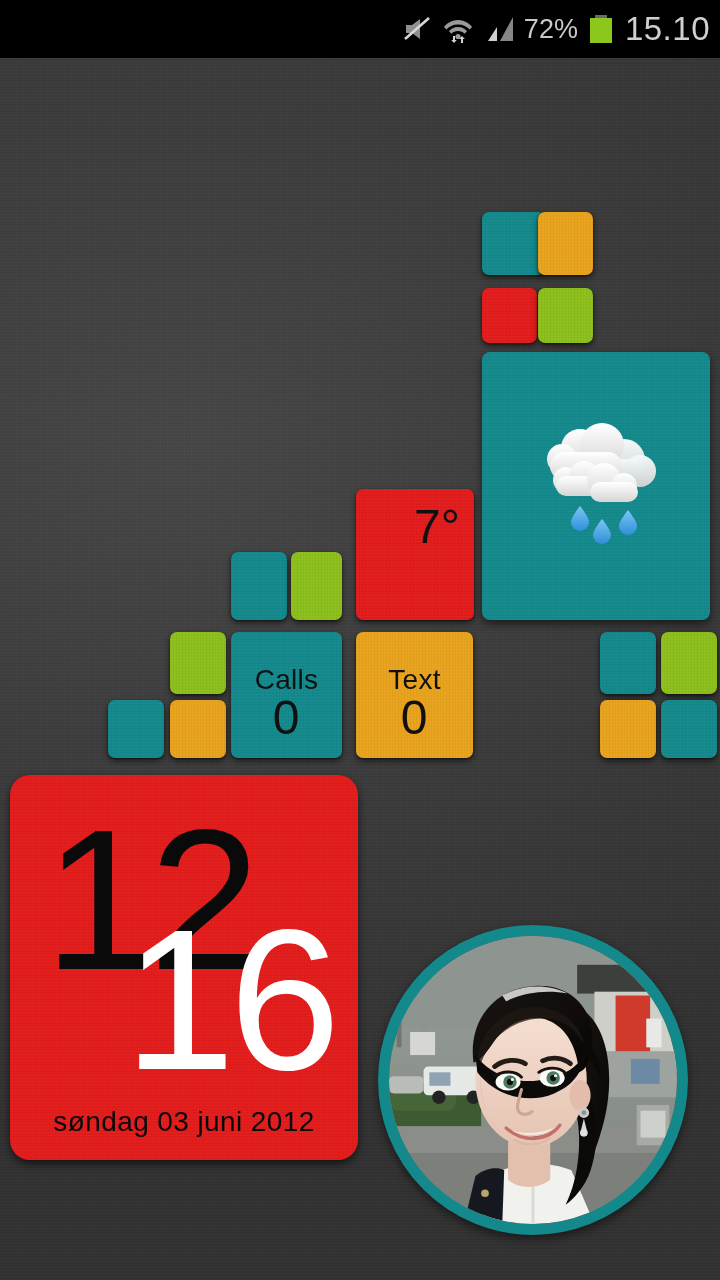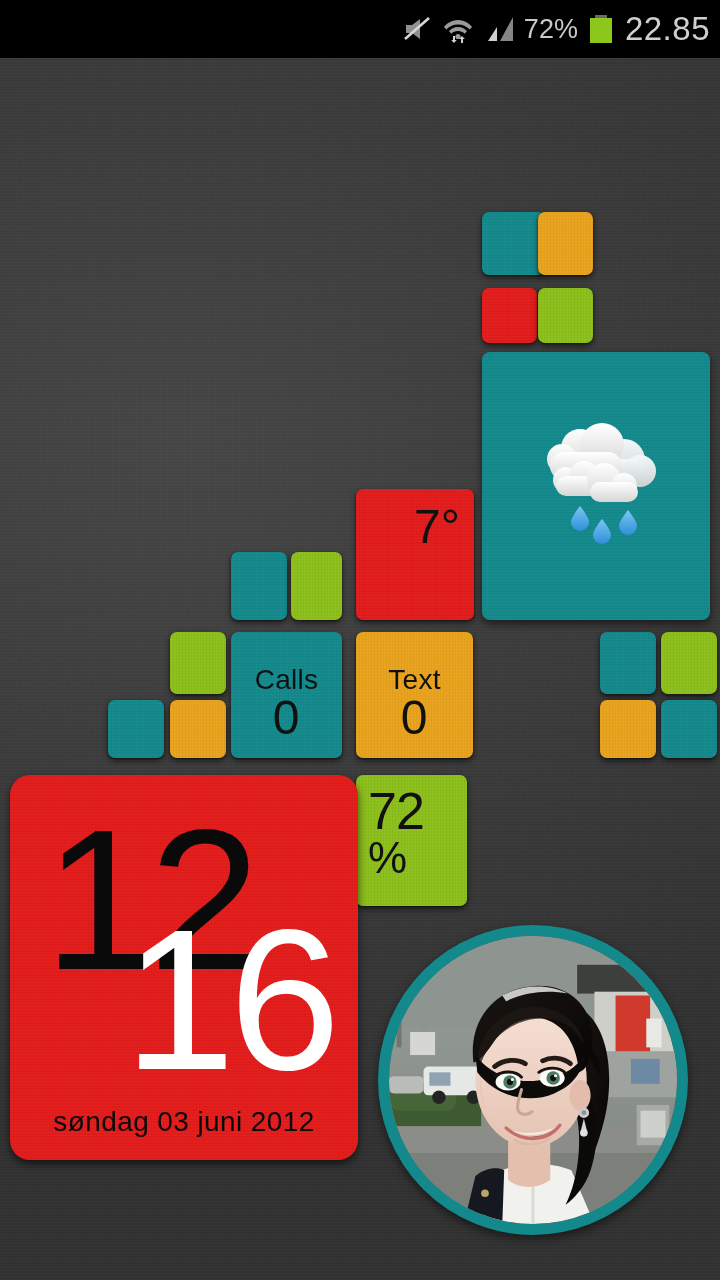--- a/index.html
+++ b/index.html
@@ -203,21 +203,21 @@
 
     <span class="sb-pct">72%</span>
 
     <span class="sb-icon">
       <svg width="26" height="30" viewBox="0 0 26 30">
         <rect x="7" y="1" width="12" height="4" fill="#6a6a6a"></rect>
         <rect x="2" y="4" width="22" height="25" fill="#8bc81b"></rect>
       </svg>
     </span>
 
-    <span class="sb-time">22.85</span>
+    <span class="sb-time">15.10</span>
   </div>
 
   <div class="tile teal" style="left:482px; top:212px; width:63px; height:63px;"></div>
   <div class="tile orange" style="left:538px; top:212px; width:55px; height:63px;"></div>
   <div class="tile red" style="left:482px; top:288px; width:55px; height:55px;"></div>
   <div class="tile green" style="left:538px; top:288px; width:55px; height:55px;"></div>
 
   <div class="tile teal" style="left:231px; top:552px; width:56px; height:68px;"></div>
   <div class="tile green" style="left:291px; top:552px; width:51px; height:68px;"></div>
 
@@ -284,24 +284,20 @@
     <span class="tile-label c-name">Calls</span>
     <span class="tile-label c-val">0</span>
   </div>
 
   <div class="tile orange counter" style="left:356px; top:632px; width:117px; height:126px;">
     <span class="tile-label c-name">Text</span>
     <span class="tile-label c-val">0</span>
   </div>
 
 
-  <div class="tile green" id="batt-tile" style="left:356px; top:775px; width:111px; height:131px;">
-    <span id="batt-num">72</span>
-    <span id="batt-unit">%</span>
-  </div>
 
   <div id="clock-tile">
     <span id="clock-hour">12</span>
     <span id="clock-min">16</span>
     <span id="clock-date">søndag 03 juni 2012</span>
   </div>
 
   <div id="contact">
     <svg viewBox="0 0 300 300" preserveAspectRatio="xMidYMid slice">
       <defs>

